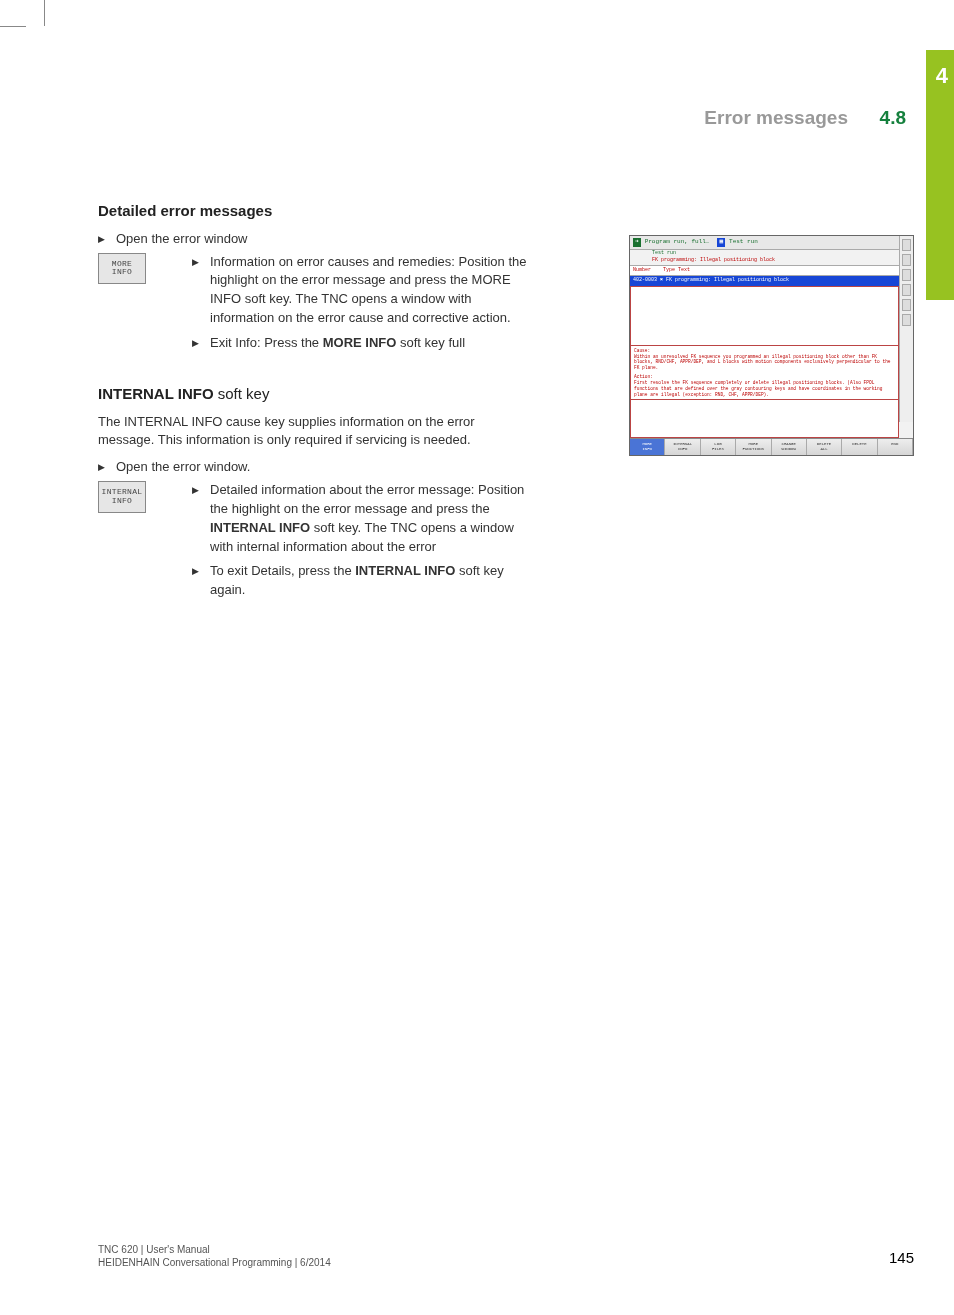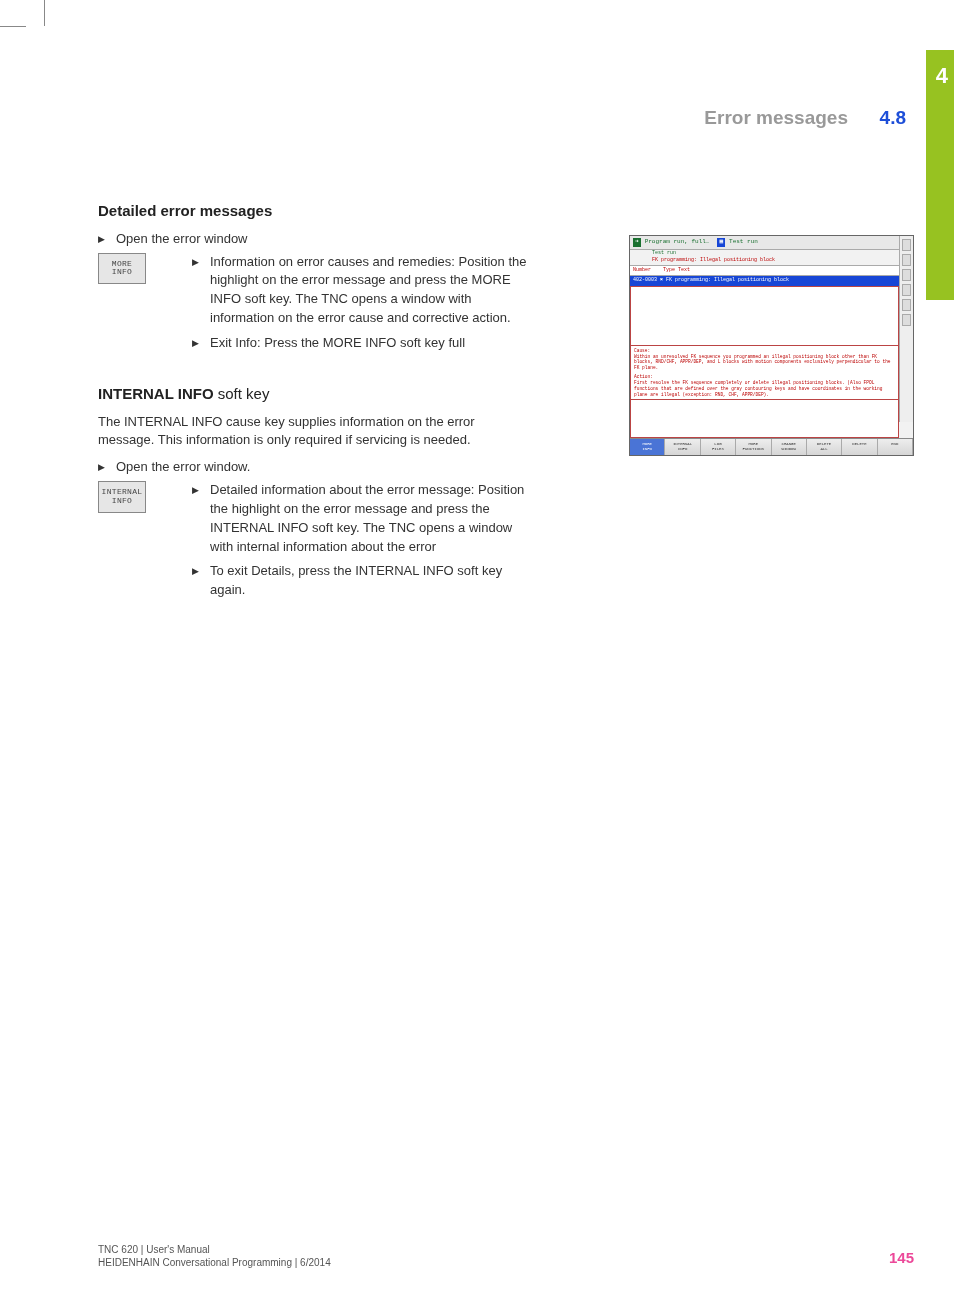--- a/index.html
+++ b/index.html
@@ -44,21 +44,21 @@
       font-weight: bold;
       color: #999;
       margin-left: 10px;
     }
     .section-num {
       position: absolute;
       right: 8px;
       top: 0;
       font-size: 19px;
       font-weight: bold;
-      color: #1d4ed8;
+      color: #15803d;
     }
     .content {
       position: absolute;
       top: 200px;
       left: 98px;
       right: 40px;
     }
     h3 {
       font-size: 15px;
       font-weight: bold;
@@ -227,30 +227,30 @@
       font-size: 10px;
       color: #555;
       line-height:1.3;
       margin-top:34px;
     }
     .footer-page {
       position: absolute;
       bottom: 46px;
       right: 40px;
       font-size: 15px;
-      font-weight: bold;
-      color: #ec4899;
+      font-weight: normal;
+      color: #000000;
     }
     .crop-tl-v {
       position:absolute; left:44px; top:0; width:1px; height:26px; background:#888;
     }
     .crop-tl-h {
       position:absolute; left:0; top:26px; width:26px; height:1px; background:#888;
     }
-    b { font-weight:normal;text-align:center; }
+    b { font-weight:bold;text-align:center; }
   </style>
 </head>
 <body>
 
 <div class="crop-tl-v"></div>
 <div class="crop-tl-h"></div>
 
 <div class="chapter-tab"></div>
 <div class="chapter-num">4</div>
 

